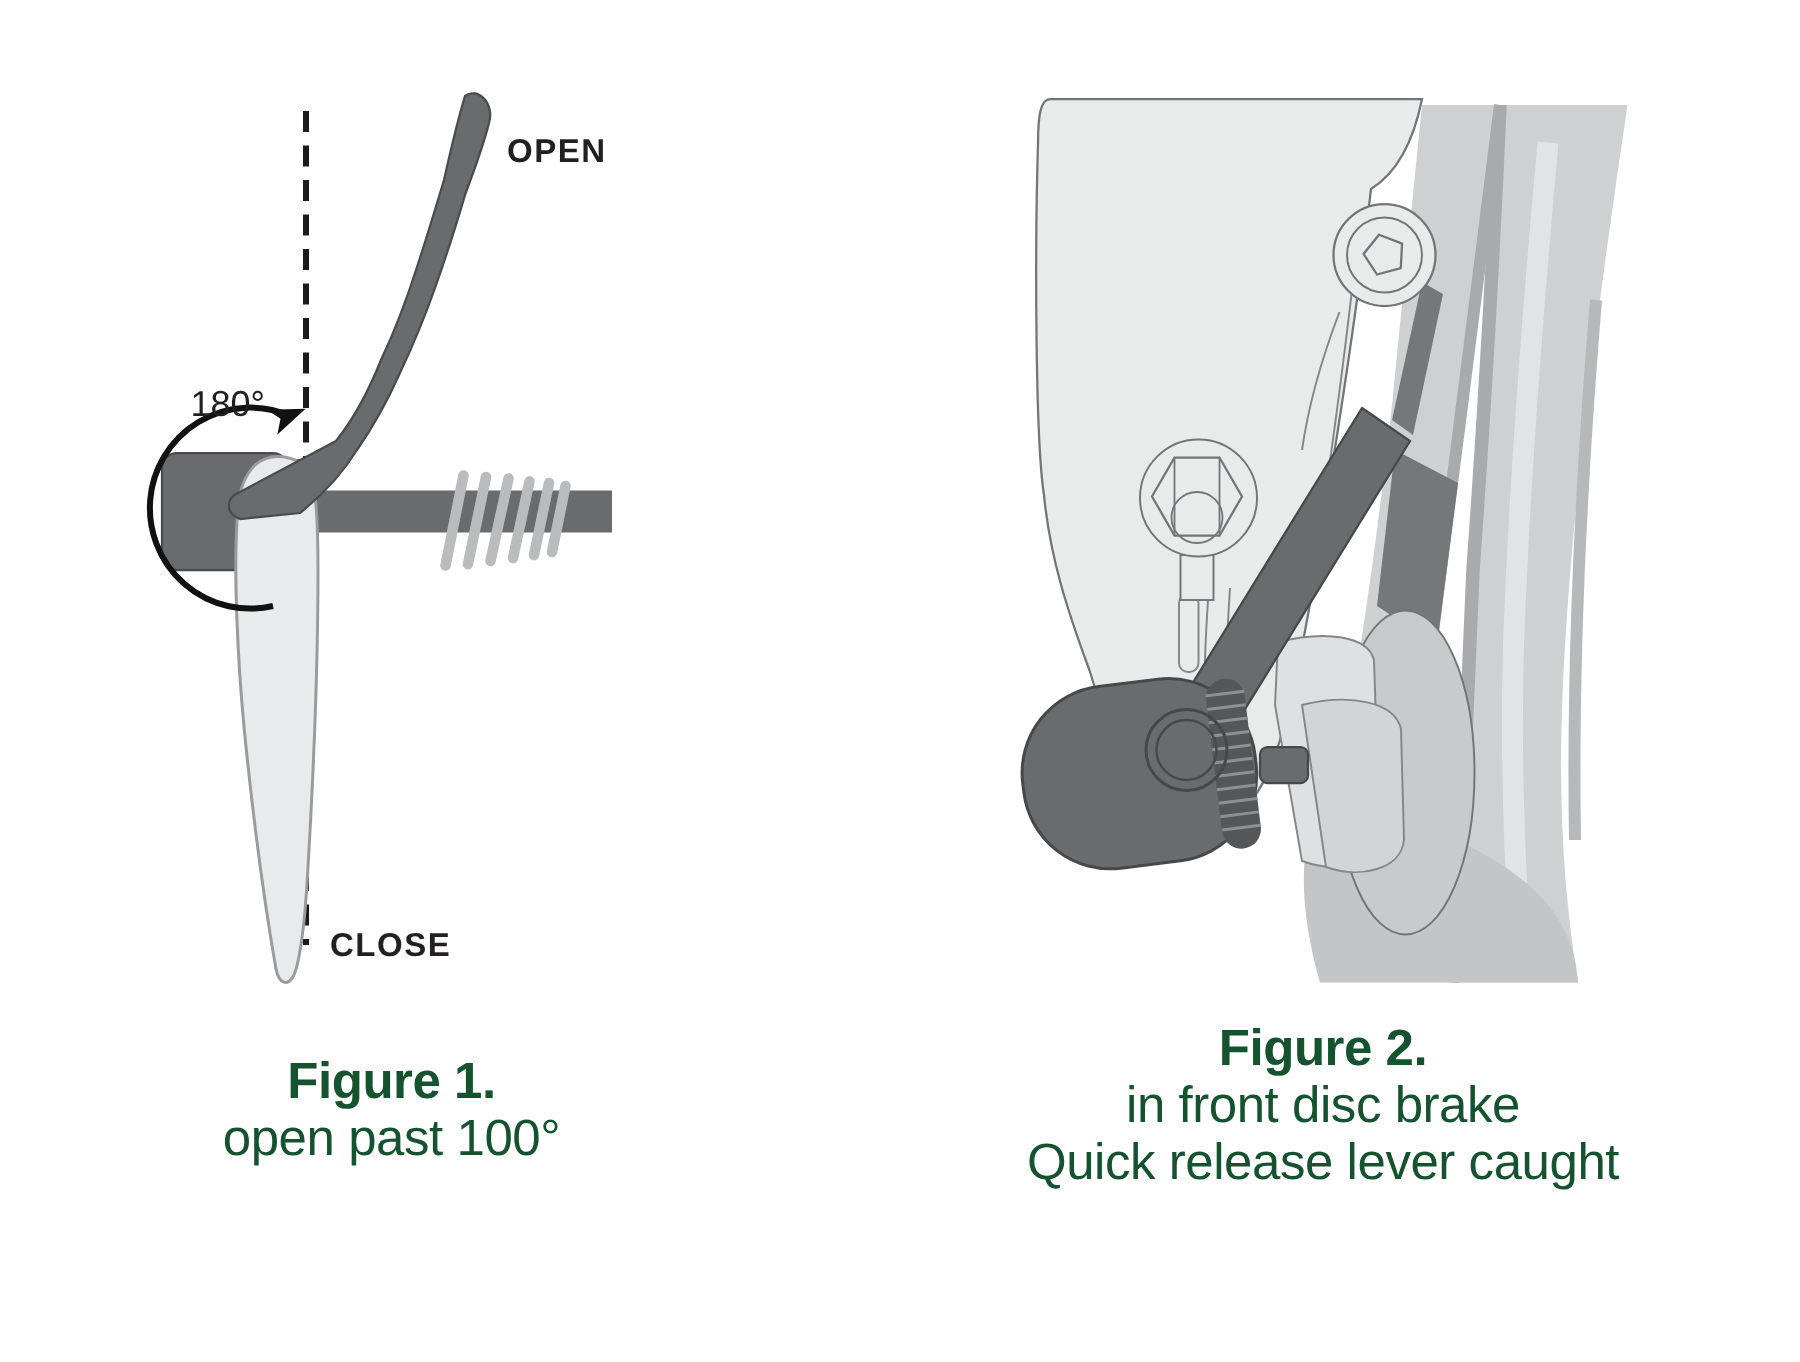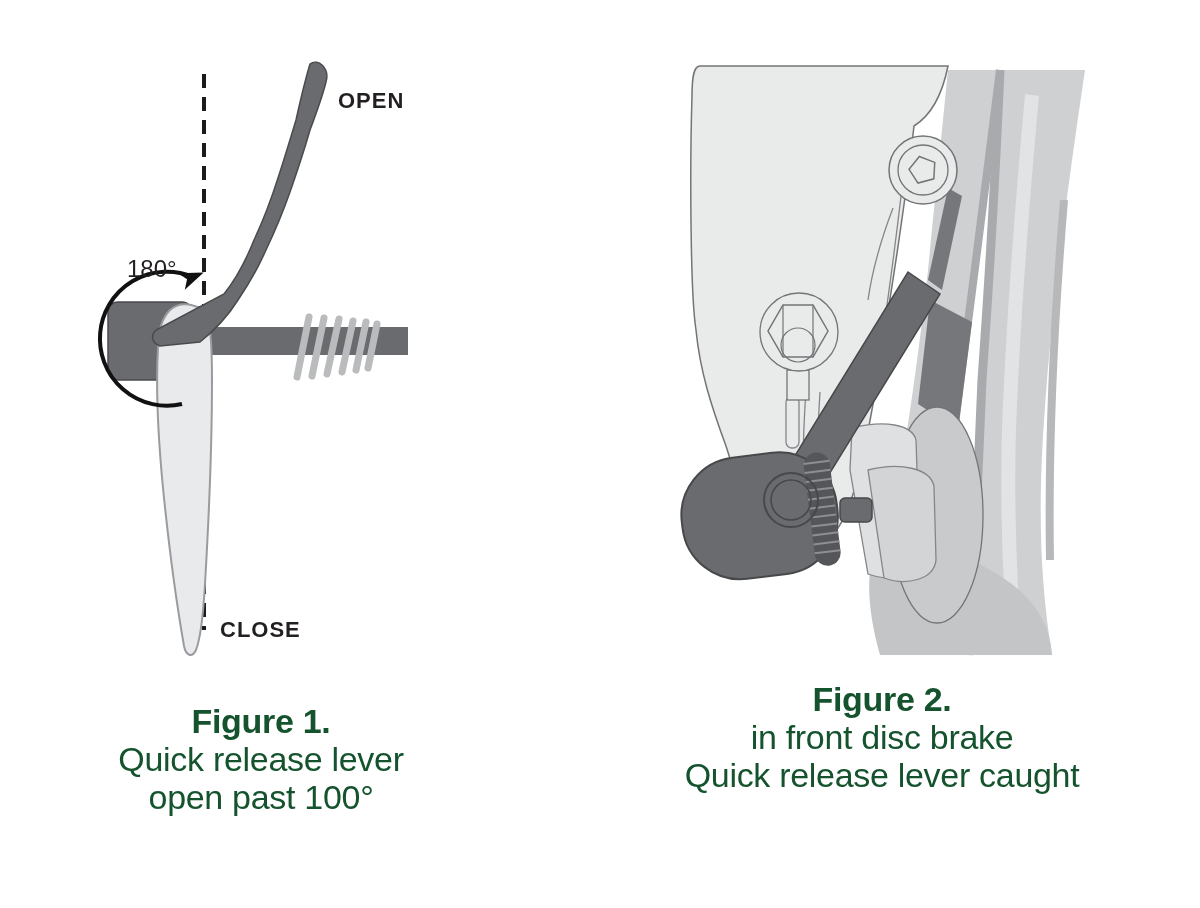--- a/index.html
+++ b/index.html
@@ -173,21 +173,20 @@
         </g>
         <rect x="840" y="498" width="32" height="24" rx="5" fill="#6a6b6e" stroke="#47484a" stroke-width="1.5"></rect>
         <circle cx="791" cy="500" r="27" fill="none" stroke="#47484a" stroke-width="2"></circle>
         <circle cx="791" cy="500" r="20" fill="none" stroke="#47484a" stroke-width="1.6"></circle>
       </g>
     </g>
   </svg>
 
   <div class="caption cap1">
     <div class="cap-title">Figure 1.</div>
-    <div>Quick release lever</div>
     <div>open past 100°</div>
   </div>
 
   <div class="caption cap2">
     <div class="cap-title">Figure 2.</div>
     <div>in front disc brake</div>
     <div>Quick release lever caught</div>
   </div>
 
 </div>

